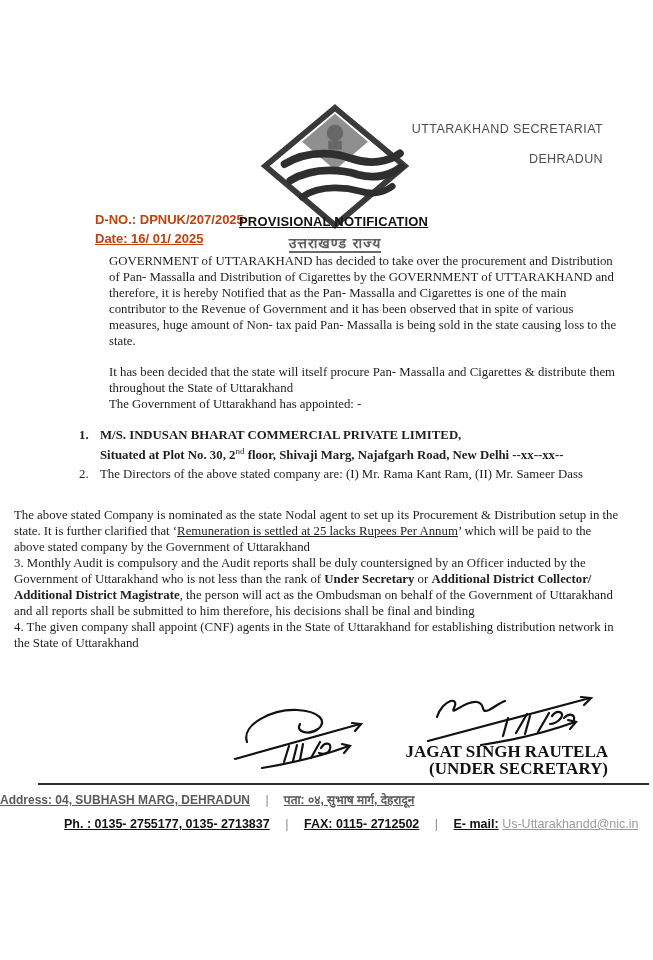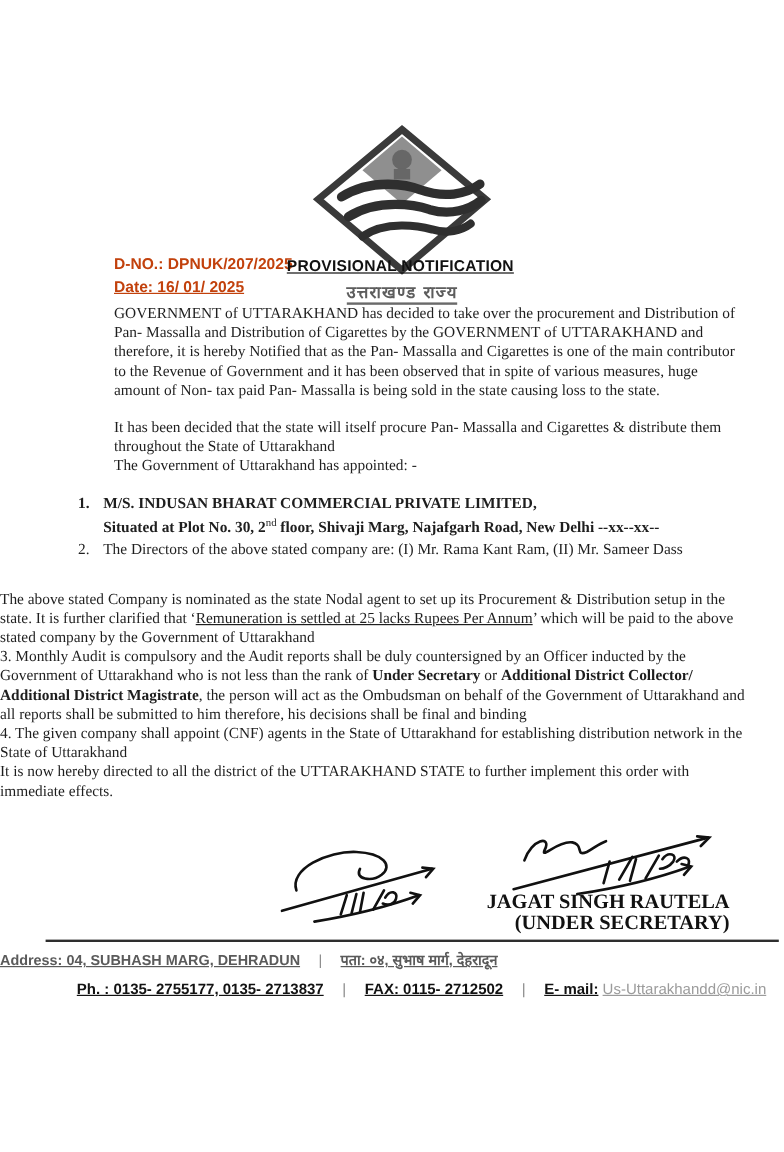--- a/index.html
+++ b/index.html
@@ -61,21 +61,21 @@
     font-size: 13px;
     font-weight: bold;
     color: #111111;
     text-decoration: underline;
     letter-spacing: 0.2px;
   }
 
   
   .bodyflow {
     position: absolute;
-    top: 253px; left: 0; right: 0;
+    top: 253px; left: 14px; right: 0;
     font-size: 12.8px;
     line-height: 16px;
   }
   .bodyflow p { margin: 0; }
   .ind  { margin-left: 95px !important; margin-right: 34px !important; }
   .mt   { margin-top: 15px !important; }
 
   .list { margin-top: 15px; }
   .li { display: flex; margin-left: 65px; margin-right: 34px; }
   .li + .li { margin-top: 3px; }
@@ -141,20 +141,24 @@
       <path d="M80 10 L114 39 L80 68 L46 39 Z" fill="#8f8f8f"></path>
       <circle cx="80" cy="30" r="8.5" fill="#676767"></circle>
       <rect x="73" y="38" width="14" height="9" fill="#676767"></rect>
       <path d="M28 62 C55 45 86 52 96 56 C116 63 135 60 147 51" fill="none" stroke="#2f2f2f" stroke-width="8" stroke-linecap="round"></path>
       <path d="M34 79 C60 63 92 69 104 73 C122 78 138 73 148 65" fill="none" stroke="#2f2f2f" stroke-width="8" stroke-linecap="round"></path>
       <path d="M46 96 C66 82 95 87 106 90 C119 94 131 91 139 85" fill="none" stroke="#2f2f2f" stroke-width="7" stroke-linecap="round"></path>
     </svg>
     <div class="logo-caption">उत्तराखण्ड राज्य</div>
   </div>
 
+  <div class="org">
+    <div>UTTARAKHAND SECRETARIAT</div>
+    <div class="city">DEHRADUN</div>
+  </div>
 
   <div class="docmeta">
     <div>D-NO.: DPNUK/207/2025</div>
     <div class="date">Date: 16/ 01/ 2025</div>
   </div>
 
   <div class="title">PROVISIONAL NOTIFICATION</div>
 
   <div class="bodyflow">
     <p class="ind">GOVERNMENT of UTTARAKHAND has decided to take over the procurement and Distribution of Pan- Massalla and Distribution of Cigarettes by the GOVERNMENT of UTTARAKHAND and therefore, it is hereby Notified that as the Pan-  Massalla and Cigarettes is one of the main contributor to the Revenue of Government and it has been observed that in spite of various measures, huge amount of Non- tax paid Pan- Massalla is being sold in the state causing loss to the state.</p>
@@ -172,21 +176,20 @@
       <div class="li">
         <span class="num">2.</span>
         <div>The Directors of the above stated company are: (I) Mr. Rama Kant Ram, (II) Mr. Sameer Dass</div>
       </div>
     </div>
 
     <div class="sec2">
       <p><span>The above stated Company is nominated as the state Nodal agent to set up its Procurement &amp; Distribution setup in the state. It is further clarified that ‘</span><span class="u">Remuneration is settled at 25 lacks Rupees Per Annum</span><span>’ which will be paid to the above stated company by the Government of Uttarakhand</span></p>
       <p><span>3. Monthly Audit is compulsory and the Audit reports shall be duly countersigned by an Officer inducted by the Government of Uttarakhand who is not less than the rank of </span><b>Under Secretary</b><span> or </span><b>Additional District Collector/ Additional District Magistrate</b><span>, the person will act as the Ombudsman on behalf of the Government of Uttarakhand and all reports shall be submitted to him therefore, his decisions shall be final and binding</span></p>
       <p>4. The given company shall appoint (CNF) agents in the State of Uttarakhand for establishing distribution network in the State of Uttarakhand</p>
-      <p>It is now hereby directed to all the district of the UTTARAKHAND STATE to further implement this order with immediate effects.</p>
     </div>
   </div>
 
   <svg class="sig sig-left" width="140" height="78" viewBox="0 0 140 78">
     <path d="M16 46 C10 28 42 13 66 14 C88 15 97 25 87 33 C79 39 64 37 69 28"></path>
     <path d="M4 63 L129 28"></path>
     <path d="M121 27 L130 28 L124 35"></path>
     <path d="M58 50 L53 66 M66 49 L62 65 M72 48 L69 64"></path>
     <path d="M80 62 L89 46"></path>
     <path d="M90 52 C94 45 101 47 99 53 C98 57 93 59 88 57"></path>

